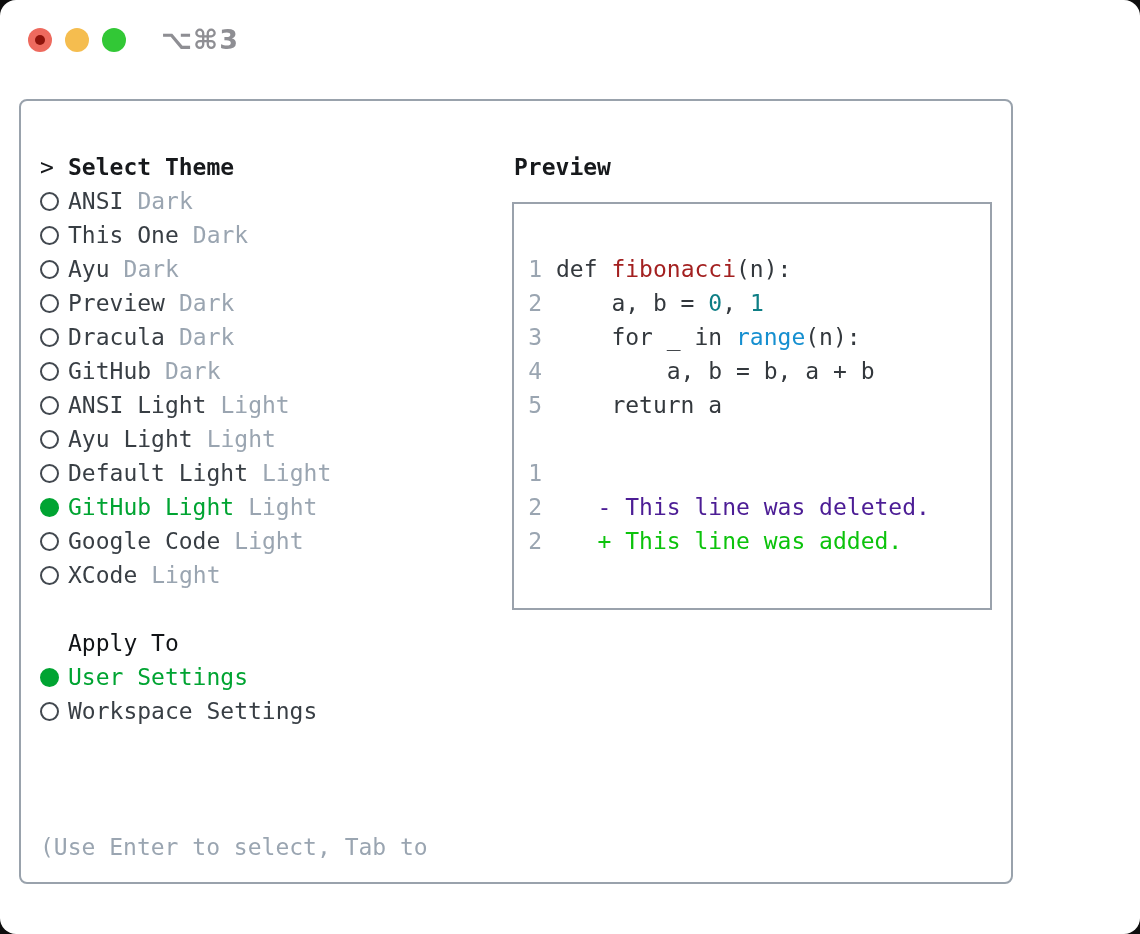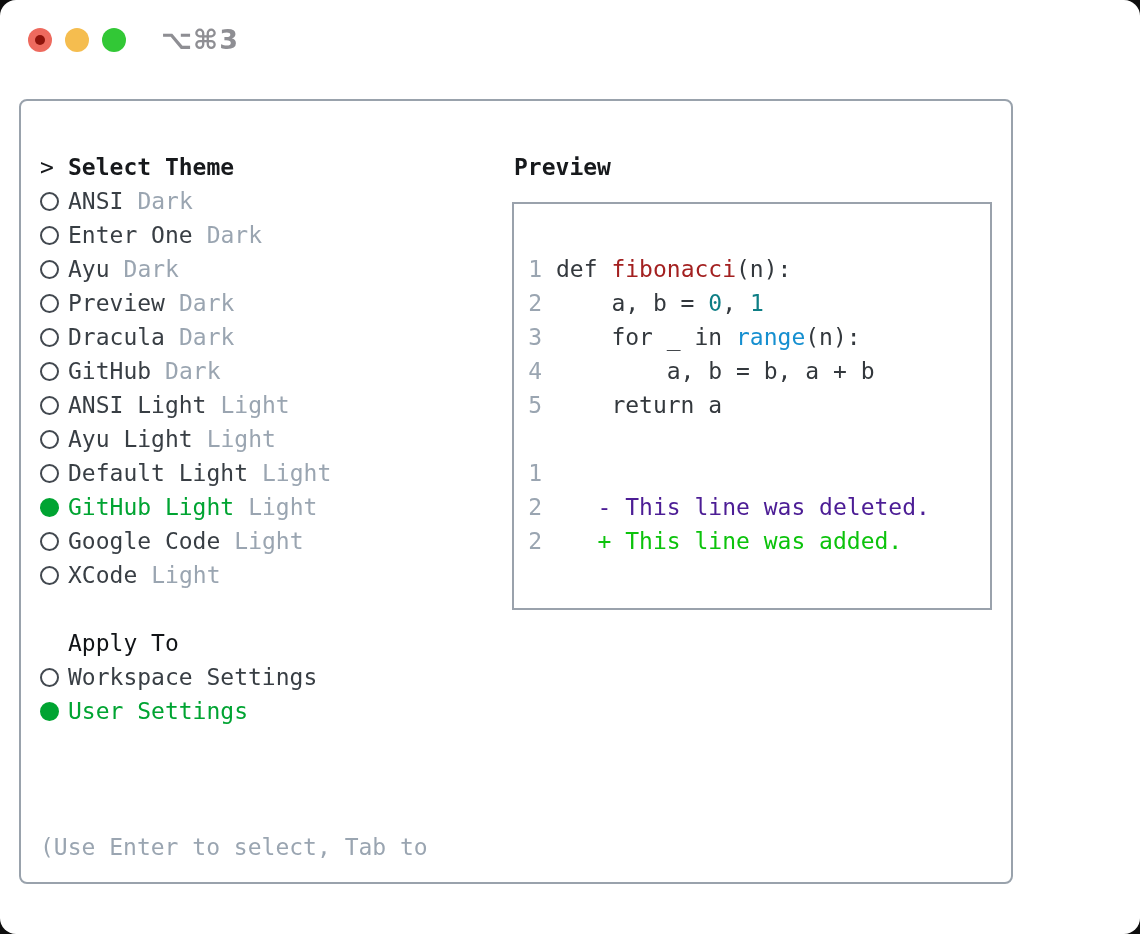--- a/index.html
+++ b/index.html
@@ -81,41 +81,41 @@
 
   <div class="panel">
 
     <div class="theme-list">
       <div class="row">
         <span class="marker prompt">&gt;</span>
         <span class="name title-text">Select Theme</span>
       </div>
 
     <div class="row"><span class="marker"><span class="radio"></span></span><span class="name">ANSI</span><span class="tag">Dark</span></div>
-        <div class="row"><span class="marker"><span class="radio"></span></span><span class="name">Enter One</span><span class="tag">Dark</span></div>
+        <div class="row"><span class="marker"><span class="radio"></span></span><span class="name">This One</span><span class="tag">Dark</span></div>
         <div class="row"><span class="marker"><span class="radio"></span></span><span class="name">Ayu</span><span class="tag">Dark</span></div>
         <div class="row"><span class="marker"><span class="radio"></span></span><span class="name">Preview</span><span class="tag">Dark</span></div>
         <div class="row"><span class="marker"><span class="radio"></span></span><span class="name">Dracula</span><span class="tag">Dark</span></div>
         <div class="row"><span class="marker"><span class="radio"></span></span><span class="name">GitHub</span><span class="tag">Dark</span></div>
         <div class="row"><span class="marker"><span class="radio"></span></span><span class="name">ANSI Light</span><span class="tag">Light</span></div>
         <div class="row"><span class="marker"><span class="radio"></span></span><span class="name">Ayu Light</span><span class="tag">Light</span></div>
         <div class="row"><span class="marker"><span class="radio"></span></span><span class="name">Default Light</span><span class="tag">Light</span></div>
         <div class="row"><span class="marker"><span class="radio sel"></span></span><span class="name sel">GitHub Light</span><span class="tag">Light</span></div>
         <div class="row"><span class="marker"><span class="radio"></span></span><span class="name">Google Code</span><span class="tag">Light</span></div>
         <div class="row"><span class="marker"><span class="radio"></span></span><span class="name">XCode</span><span class="tag">Light</span></div>
       </div>
 
     <div class="apply">
       <div class="row">
         <span class="marker"></span>
         <span class="name heading">Apply To</span>
       </div>
 
-    <div class="row"><span class="marker"><span class="radio"></span></span><span class="name">Workspace Settings</span></div>
-        <div class="row"><span class="marker"><span class="radio sel"></span></span><span class="name sel">User Settings</span></div>
+    <div class="row"><span class="marker"><span class="radio sel"></span></span><span class="name sel">User Settings</span></div>
+        <div class="row"><span class="marker"><span class="radio"></span></span><span class="name">Workspace Settings</span></div>
       </div>
 
     <div class="hint">
       <div>(Use Enter to select, Tab to</div>
       <div>change focus)</div>
     </div>
 
     <div class="preview-title">Preview</div>
 
     <div class="preview-box">

